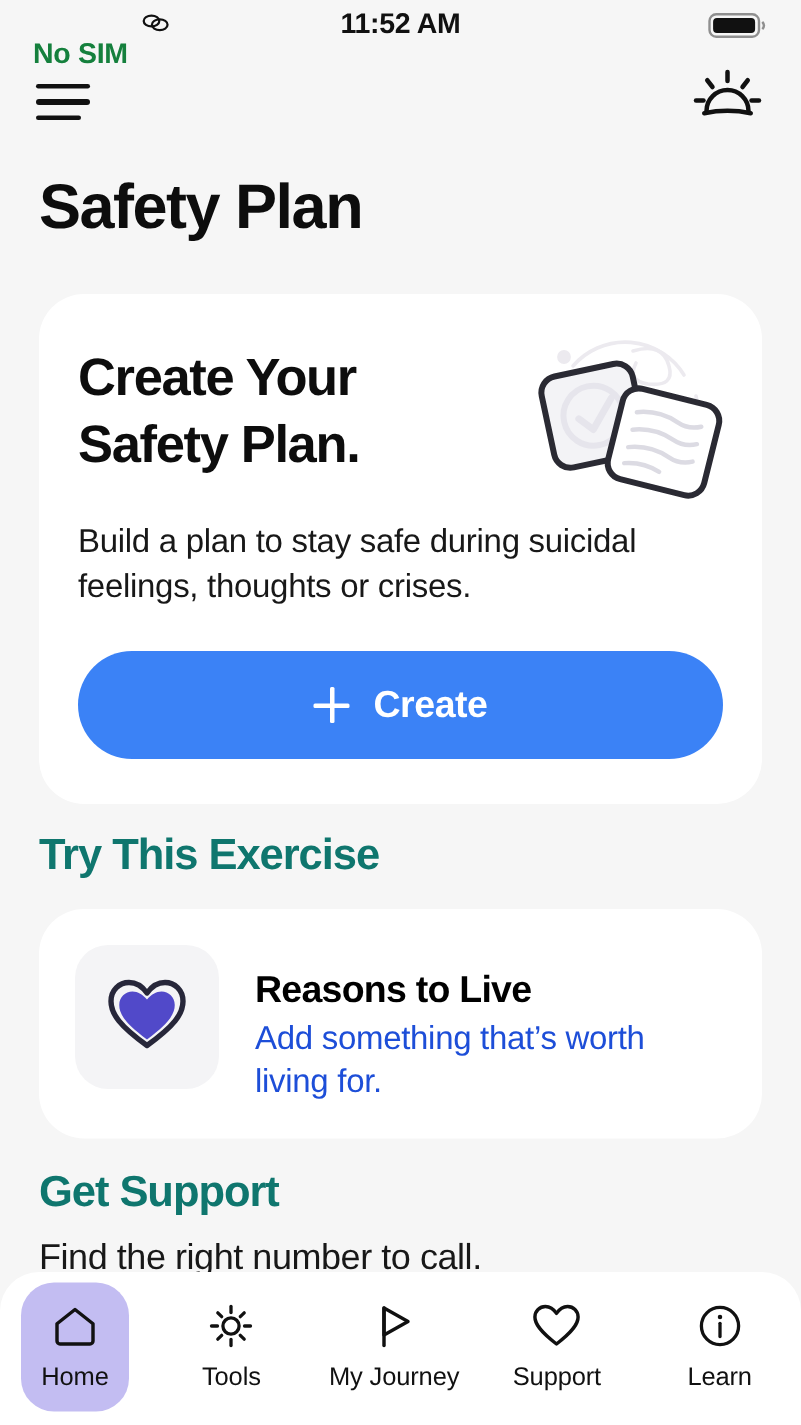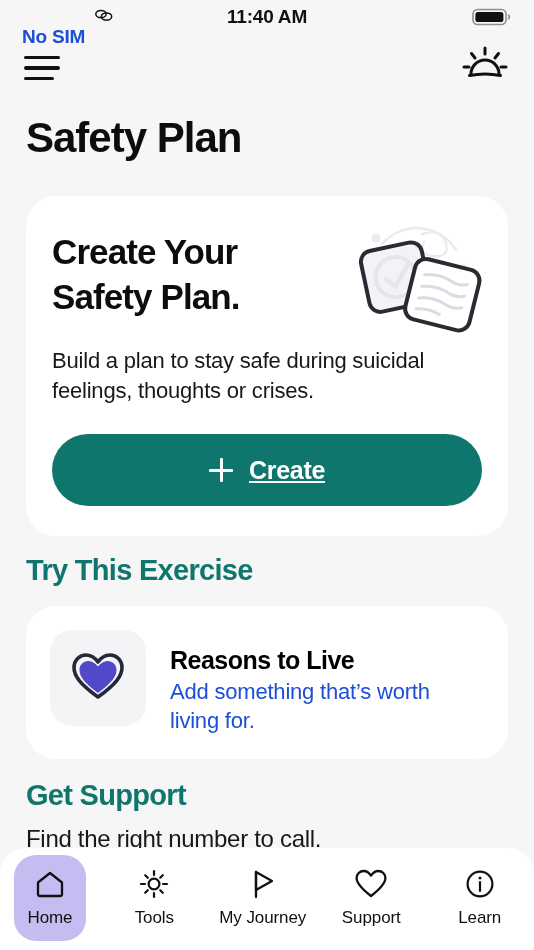--- a/index.html
+++ b/index.html
@@ -11,21 +11,21 @@
     overflow:hidden;
   }
   #phone { position:relative; width:534px; height:950px; background:#f6f6f6; overflow:hidden; }
 
   
   .statusbar {
     position:absolute; top:0; left:0; width:534px; height:34px;
     display:flex; align-items:center; padding:0 22px;
   }
   .sb-left { display:flex; align-items:center; gap:8px; }
-  .sb-carrier { font-size:19px; font-weight:600; color:#1d4ed8; letter-spacing:-0.2px;margin-top:40px; }
+  .sb-carrier { font-size:19px; font-weight:600; color:#15803d; letter-spacing:-0.2px;margin-top:40px; }
   .sb-center {
     position:absolute; left:0; right:0; top:0; height:34px;
     display:flex; align-items:center; justify-content:center;
     font-size:19px; font-weight:700; color:#111; letter-spacing:-0.2px;
   }
   .sb-right { margin-left:auto; display:flex; align-items:center; z-index:2; }
 
   
   .appbar {
     position:absolute; top:34px; left:0; width:534px; height:66px;
@@ -57,25 +57,24 @@
     letter-spacing:-0.9px; max-width:300px; white-space:pre-line;
   }
   .hero-body {
     margin-top:26px; font-size:22px; line-height:1.38; color:#181818;
     letter-spacing:-0.2px; white-space:pre-line; font-weight:400;
   }
   .hero-illu { position:absolute; right:20px; top:22px; width:140px; height:120px; }
 
   .btn-create {
     margin-top:28px; width:100%; height:72px; border:none;
-    background:#0f766e; color:#fff; border-radius:36px;
+    background:#3b82f6; color:#fff; border-radius:36px;
     display:flex; align-items:center; justify-content:center; gap:16px;
     font-size:25px; font-weight:700; letter-spacing:-0.3px; cursor:pointer;
     font-family:"Liberation Sans", sans-serif;
-    text-decoration:underline;
   }
   .plus { position:relative; width:24px; height:24px; flex:0 0 auto; }
   .plus::before, .plus::after { content:""; position:absolute; background:#fff; border-radius:1px; }
   .plus::before { left:0; top:11px; width:24px; height:2.6px; }
   .plus::after { top:0; left:11px; height:24px; width:2.6px; }
 
   .section-title {
     position:absolute; left:26px; font-size:29px; font-weight:700;
     color:#0f766e; letter-spacing:-0.7px;
   }
@@ -121,21 +120,21 @@
   <div class="statusbar">
     <div class="sb-left">
       <span class="sb-carrier">No SIM</span>
       <span>
         <svg width="22" height="16" viewBox="0 0 22 16">
           <ellipse cx="8" cy="7" rx="5.2" ry="3.6" fill="none" stroke="#111" stroke-width="1.5"></ellipse>
           <ellipse cx="13.5" cy="9.5" rx="5.2" ry="3.6" fill="none" stroke="#111" stroke-width="1.5"></ellipse>
         </svg>
       </span>
     </div>
-    <div class="sb-center">11:40 AM</div>
+    <div class="sb-center">11:52 AM</div>
     <div class="sb-right">
       <svg width="40" height="20" viewBox="0 0 40 20">
         <rect x="1" y="2.5" width="33" height="15" rx="4.5" fill="none" stroke="#111" stroke-width="1.6" opacity="0.45"></rect>
         <rect x="3.4" y="5" width="28" height="10" rx="2.6" fill="#111"></rect>
         <path d="M36.2 7.6 q2.2 2.4 0 4.8" fill="none" stroke="#111" stroke-width="1.6" opacity="0.45"></path>
       </svg>
     </div>
   </div>
 
   <div class="appbar">

